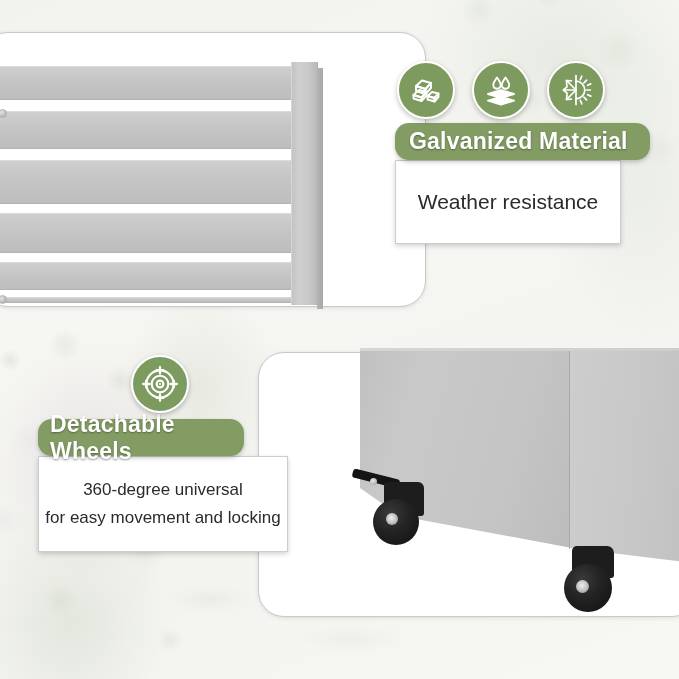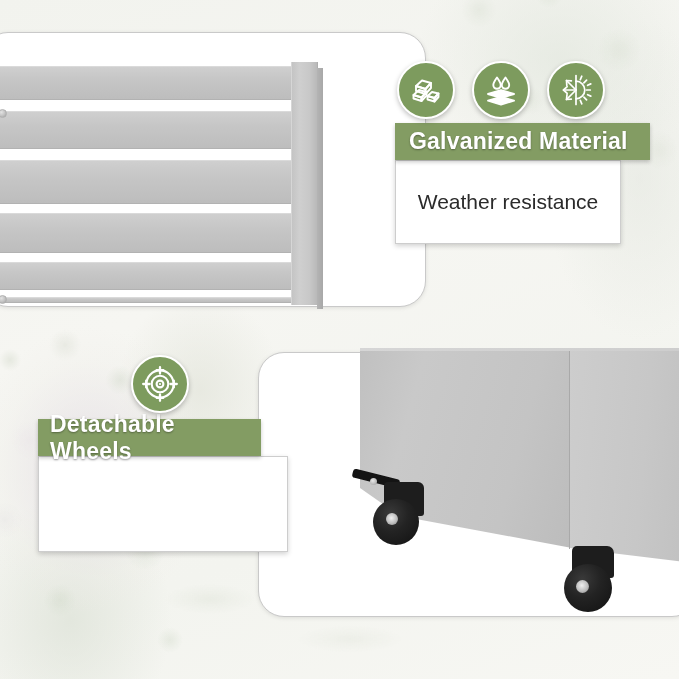--- a/index.html
+++ b/index.html
@@ -225,20 +225,21 @@
     position: absolute;
     background: #839c63;
     color: #ffffff;
     font-weight: bold;
     letter-spacing: .2px;
     text-shadow: 0 1px 2px rgba(0,0,0,.35);
     display: flex;
     align-items: center;
     z-index: 2;
     box-shadow: 0 2px 4px rgba(0,0,0,.22);
+    border-radius: 14px;
   }
   .card-body {
     position: absolute;
     background: #ffffff;
     border: 1px solid #cdcdcd;
     color: #2b2b2b;
     box-shadow: 0 2px 5px rgba(0,0,0,.18);
     z-index: 1;
     display: flex;
     flex-direction: column;
@@ -259,21 +260,21 @@
     width: 226px; height: 84px;
     font-size: 21px;
     align-items: center;
     gap: 6px;
   }
 
   
   .card-wheels .icon-row { left: 131px; top: 355px; }
   .card-wheels .card-title {
     left: 38px; top: 419px;
-    width: 223px; height: 37px;
+    width: 206px; height: 37px;
     font-size: 23px;
     padding-left: 12px;
   }
   .card-wheels .card-body {
     left: 38px; top: 456px;
     width: 250px; height: 96px;
     font-size: 17px;
     align-items: center;
     gap: 8px;
   }
@@ -401,16 +402,18 @@
           <path d="M36.8 20 L30.4 20 M33.8 16.6 L33.8 23.4" stroke-width="2.3"></path>
         </svg>
       </div>
     </div>
 
     <div class="card-title">
       <span>Detachable Wheels</span>
     </div>
 
     <div class="card-body">
+      <span class="line">360-degree universal</span>
+      <span class="line">for easy movement and locking</span>
     </div>
   </div>
 
 </div>
 
 </body></html>

